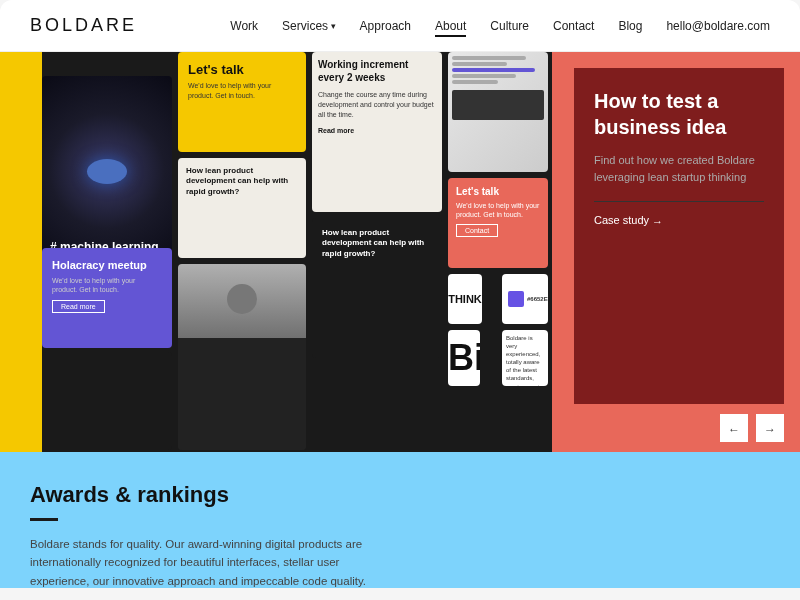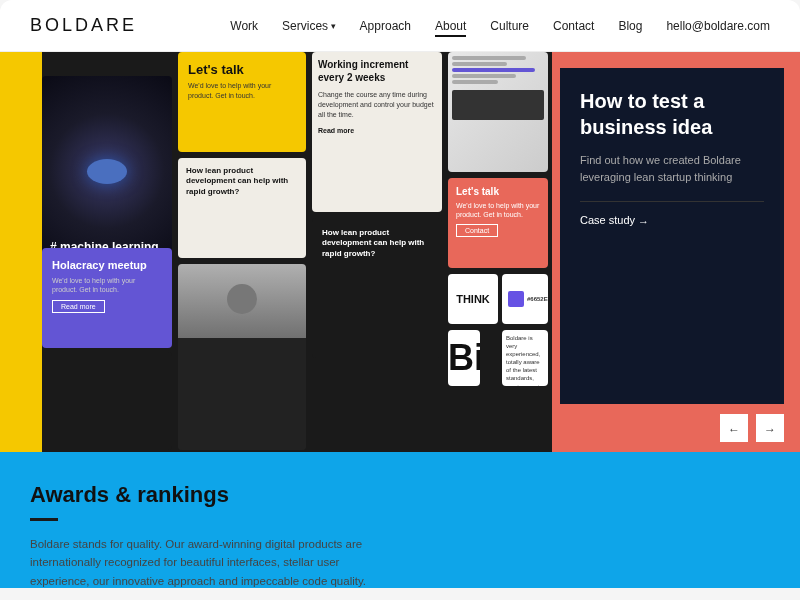--- a/index.html
+++ b/index.html
@@ -111,22 +111,22 @@
       right: 0;
       top: 0;
       width: 248px;
       height: 400px;
       background: #e8685a;
       display: flex;
       flex-direction: column;
     }
 
     .article-box {
-      background: #0f172a;
-      margin: 16px 16px 0 8px;
+      background: #7f1d1d;
+      margin: 16px 16px 0 22px;
       padding: 20px;
       flex: 1;
     }
 
     .article-title {
       font-size: 20px;
       font-weight: 700;
       color: #fff;
       line-height: 1.3;
       margin-bottom: 12px;
@@ -163,21 +163,21 @@
       cursor: pointer;
       display: flex;
       align-items: center;
       justify-content: center;
       font-size: 12px;
       color: #333;
     }
 
     
     .awards {
-      background: #0ea5e9;
+      background: #7dd3fc;
       padding: 30px 14px 20px 30px;
       height: 136px;
     }
 
     .awards-title {
       font-size: 22px;
       font-weight: 700;
       color: #111;
       margin-bottom: 10px;
     }
@@ -342,21 +342,21 @@
       <div style="width:100%;height:100%; background:linear-gradient(180deg,#b0b0b0 0%,#505050 60%,#222 100%); position:relative;">
         <div style="position:absolute;top:20px;left:50%;transform:translateX(-50%);width:30px;height:30px;border-radius:50%;background:#777;"></div>
         <div style="position:absolute;bottom:0;left:0;right:0;height:60%;background:#222;"></div>
       </div>
     </div>
 
     <div class="card card-dark" style="left:270px; top:166px; width:130px; height:140px; padding:10px;">
       <div style="font-size:8px; font-weight:700; color:#fff; line-height:1.3;">How lean product development can help with rapid growth?</div>
     </div>
 
-    <div class="card card-white" style="left:406px; top:222px; width:50px; height:50px; display:flex; align-items:center; justify-content:center;">
+    <div class="card card-white" style="left:406px; top:222px; width:34px; height:50px; display:flex; align-items:center; justify-content:center;">
       <span style="font-size:11px; font-weight:900; color:#111;">THINK</span>
     </div>
 
     <div class="card card-white" style="left:406px; top:278px; width:32px; height:56px; display:flex; align-items:center; justify-content:center; padding-left:4px;">
       <span style="font-size:36px; font-weight:900; color:#111; line-height:1;">Bi</span>
     </div>
 
     <div class="card card-white" style="left:460px; top:222px; width:46px; height:50px; padding:6px; display:flex; align-items:center;">
       <div style="width:16px;height:16px; background:#6652E4; border-radius:2px; margin-right:3px; flex-shrink:0;"></div>
       <span style="font-size:6px; color:#333; font-weight:700;">#6652E4</span>

